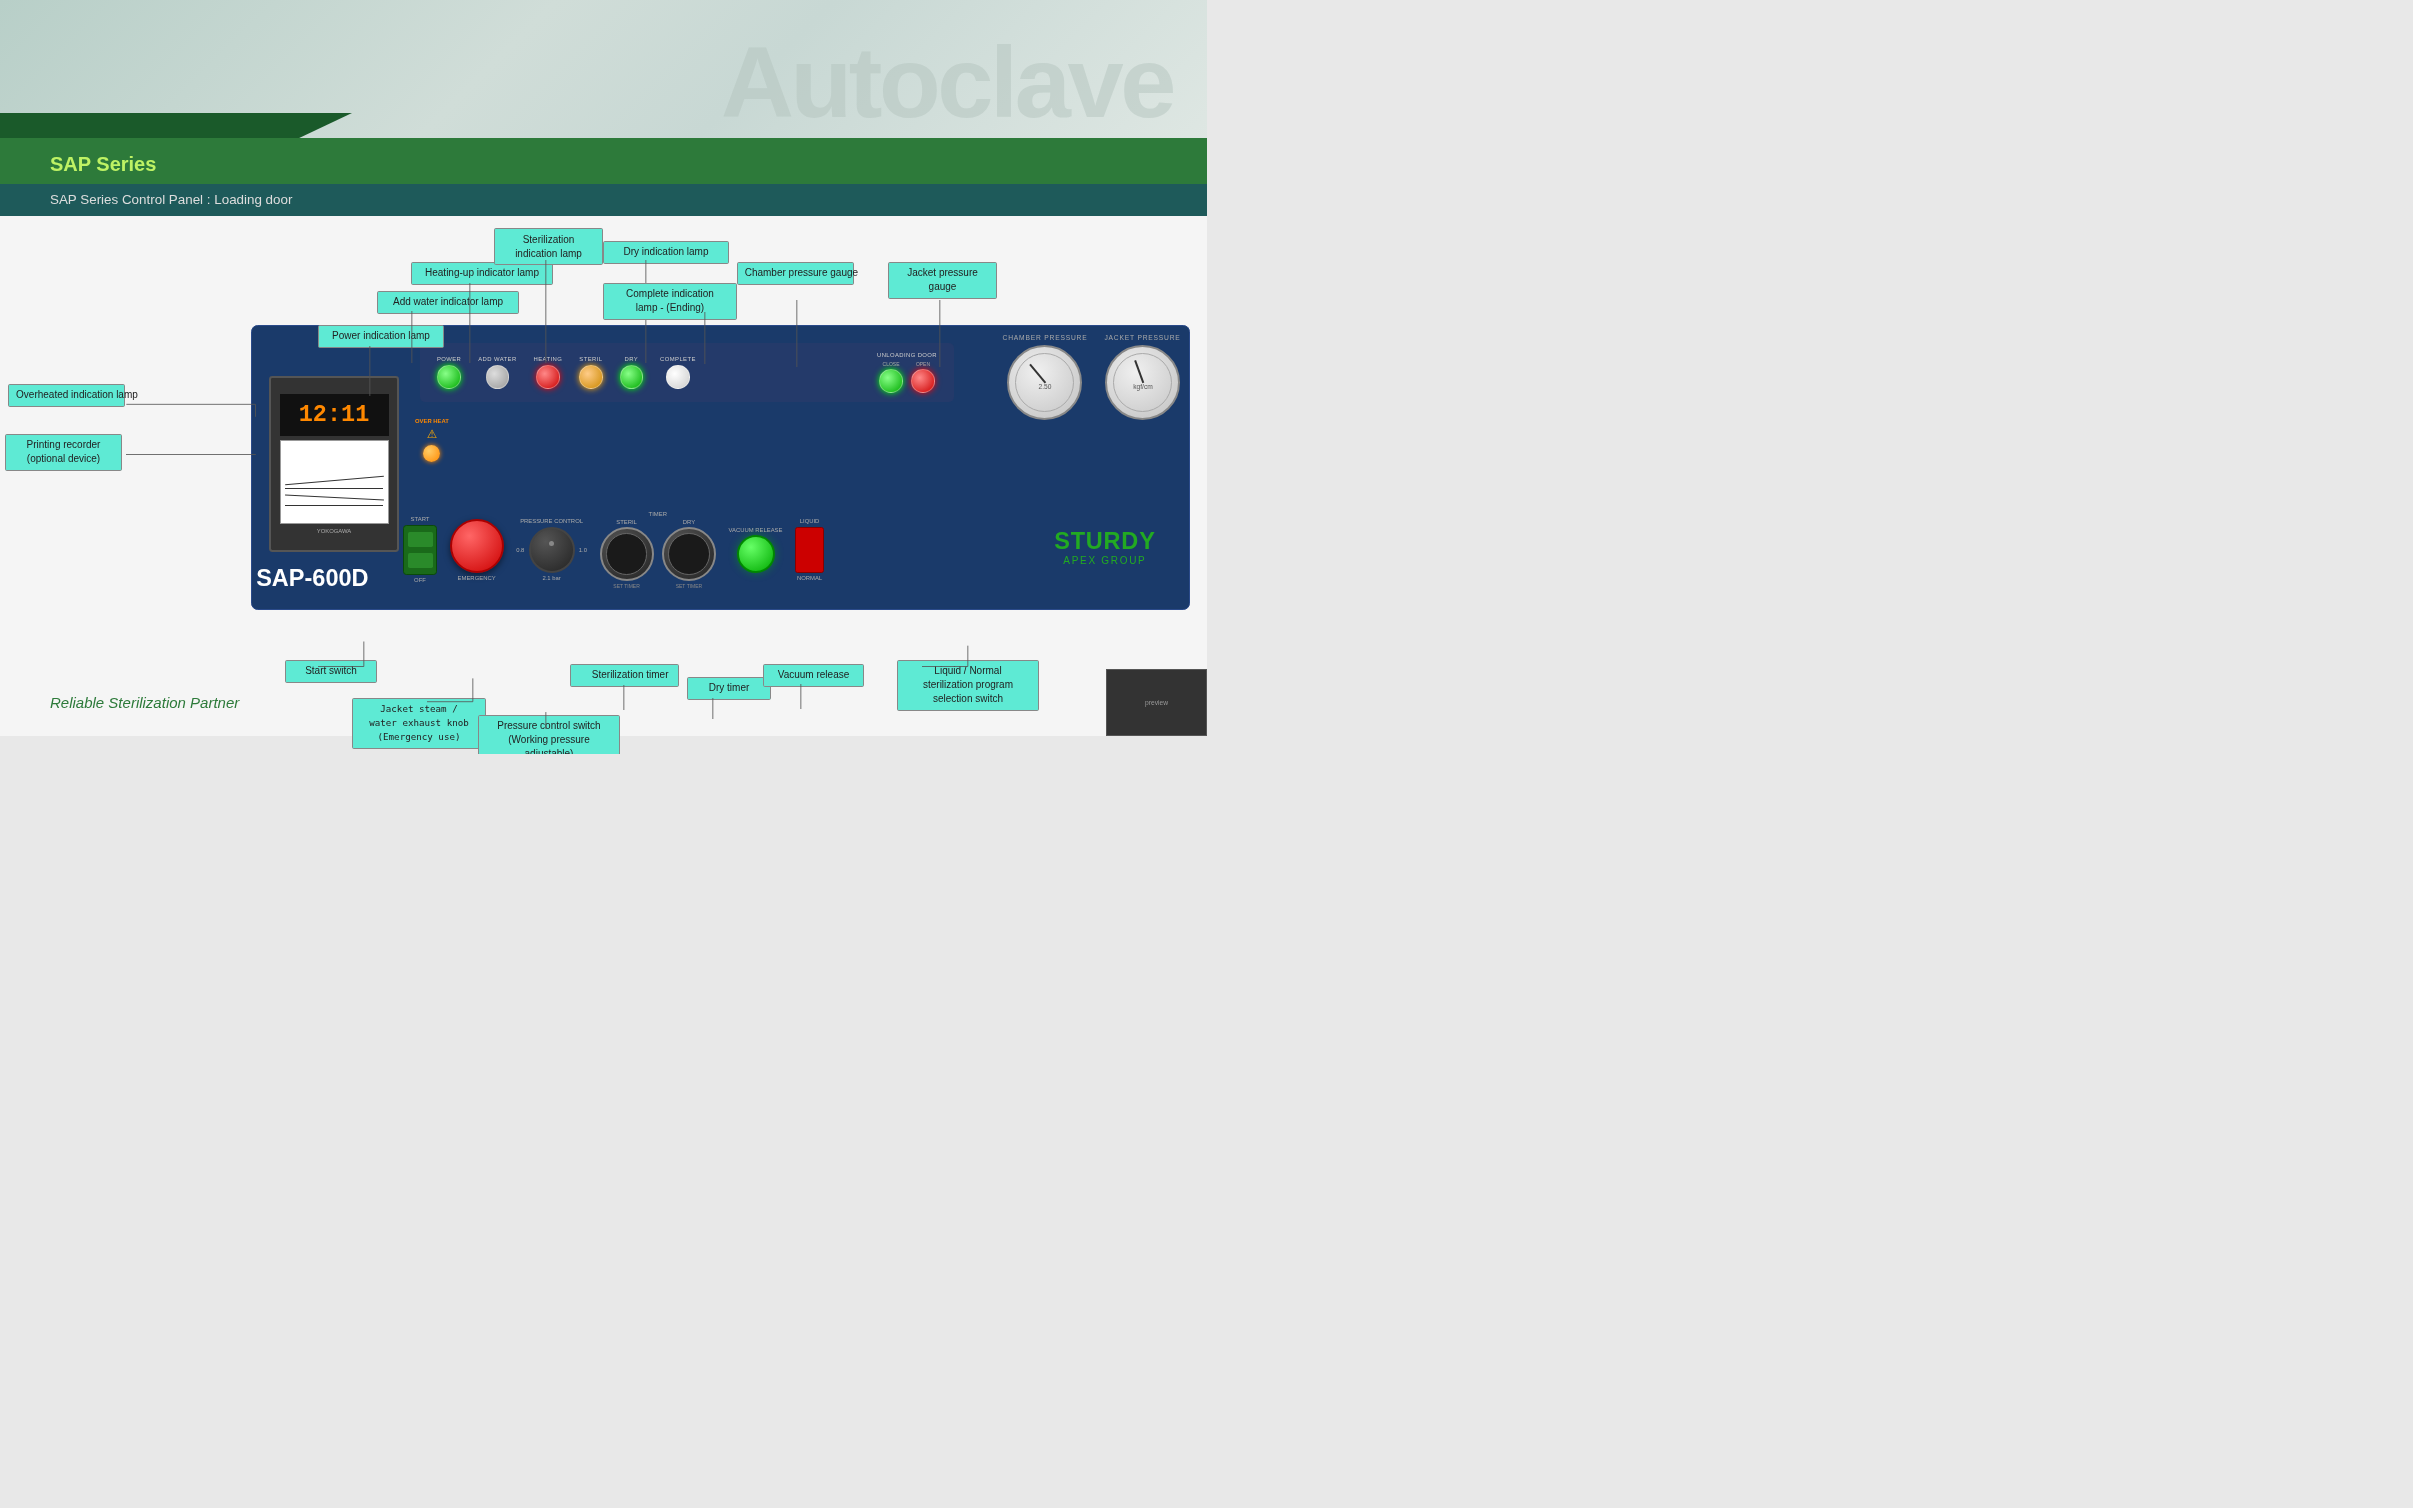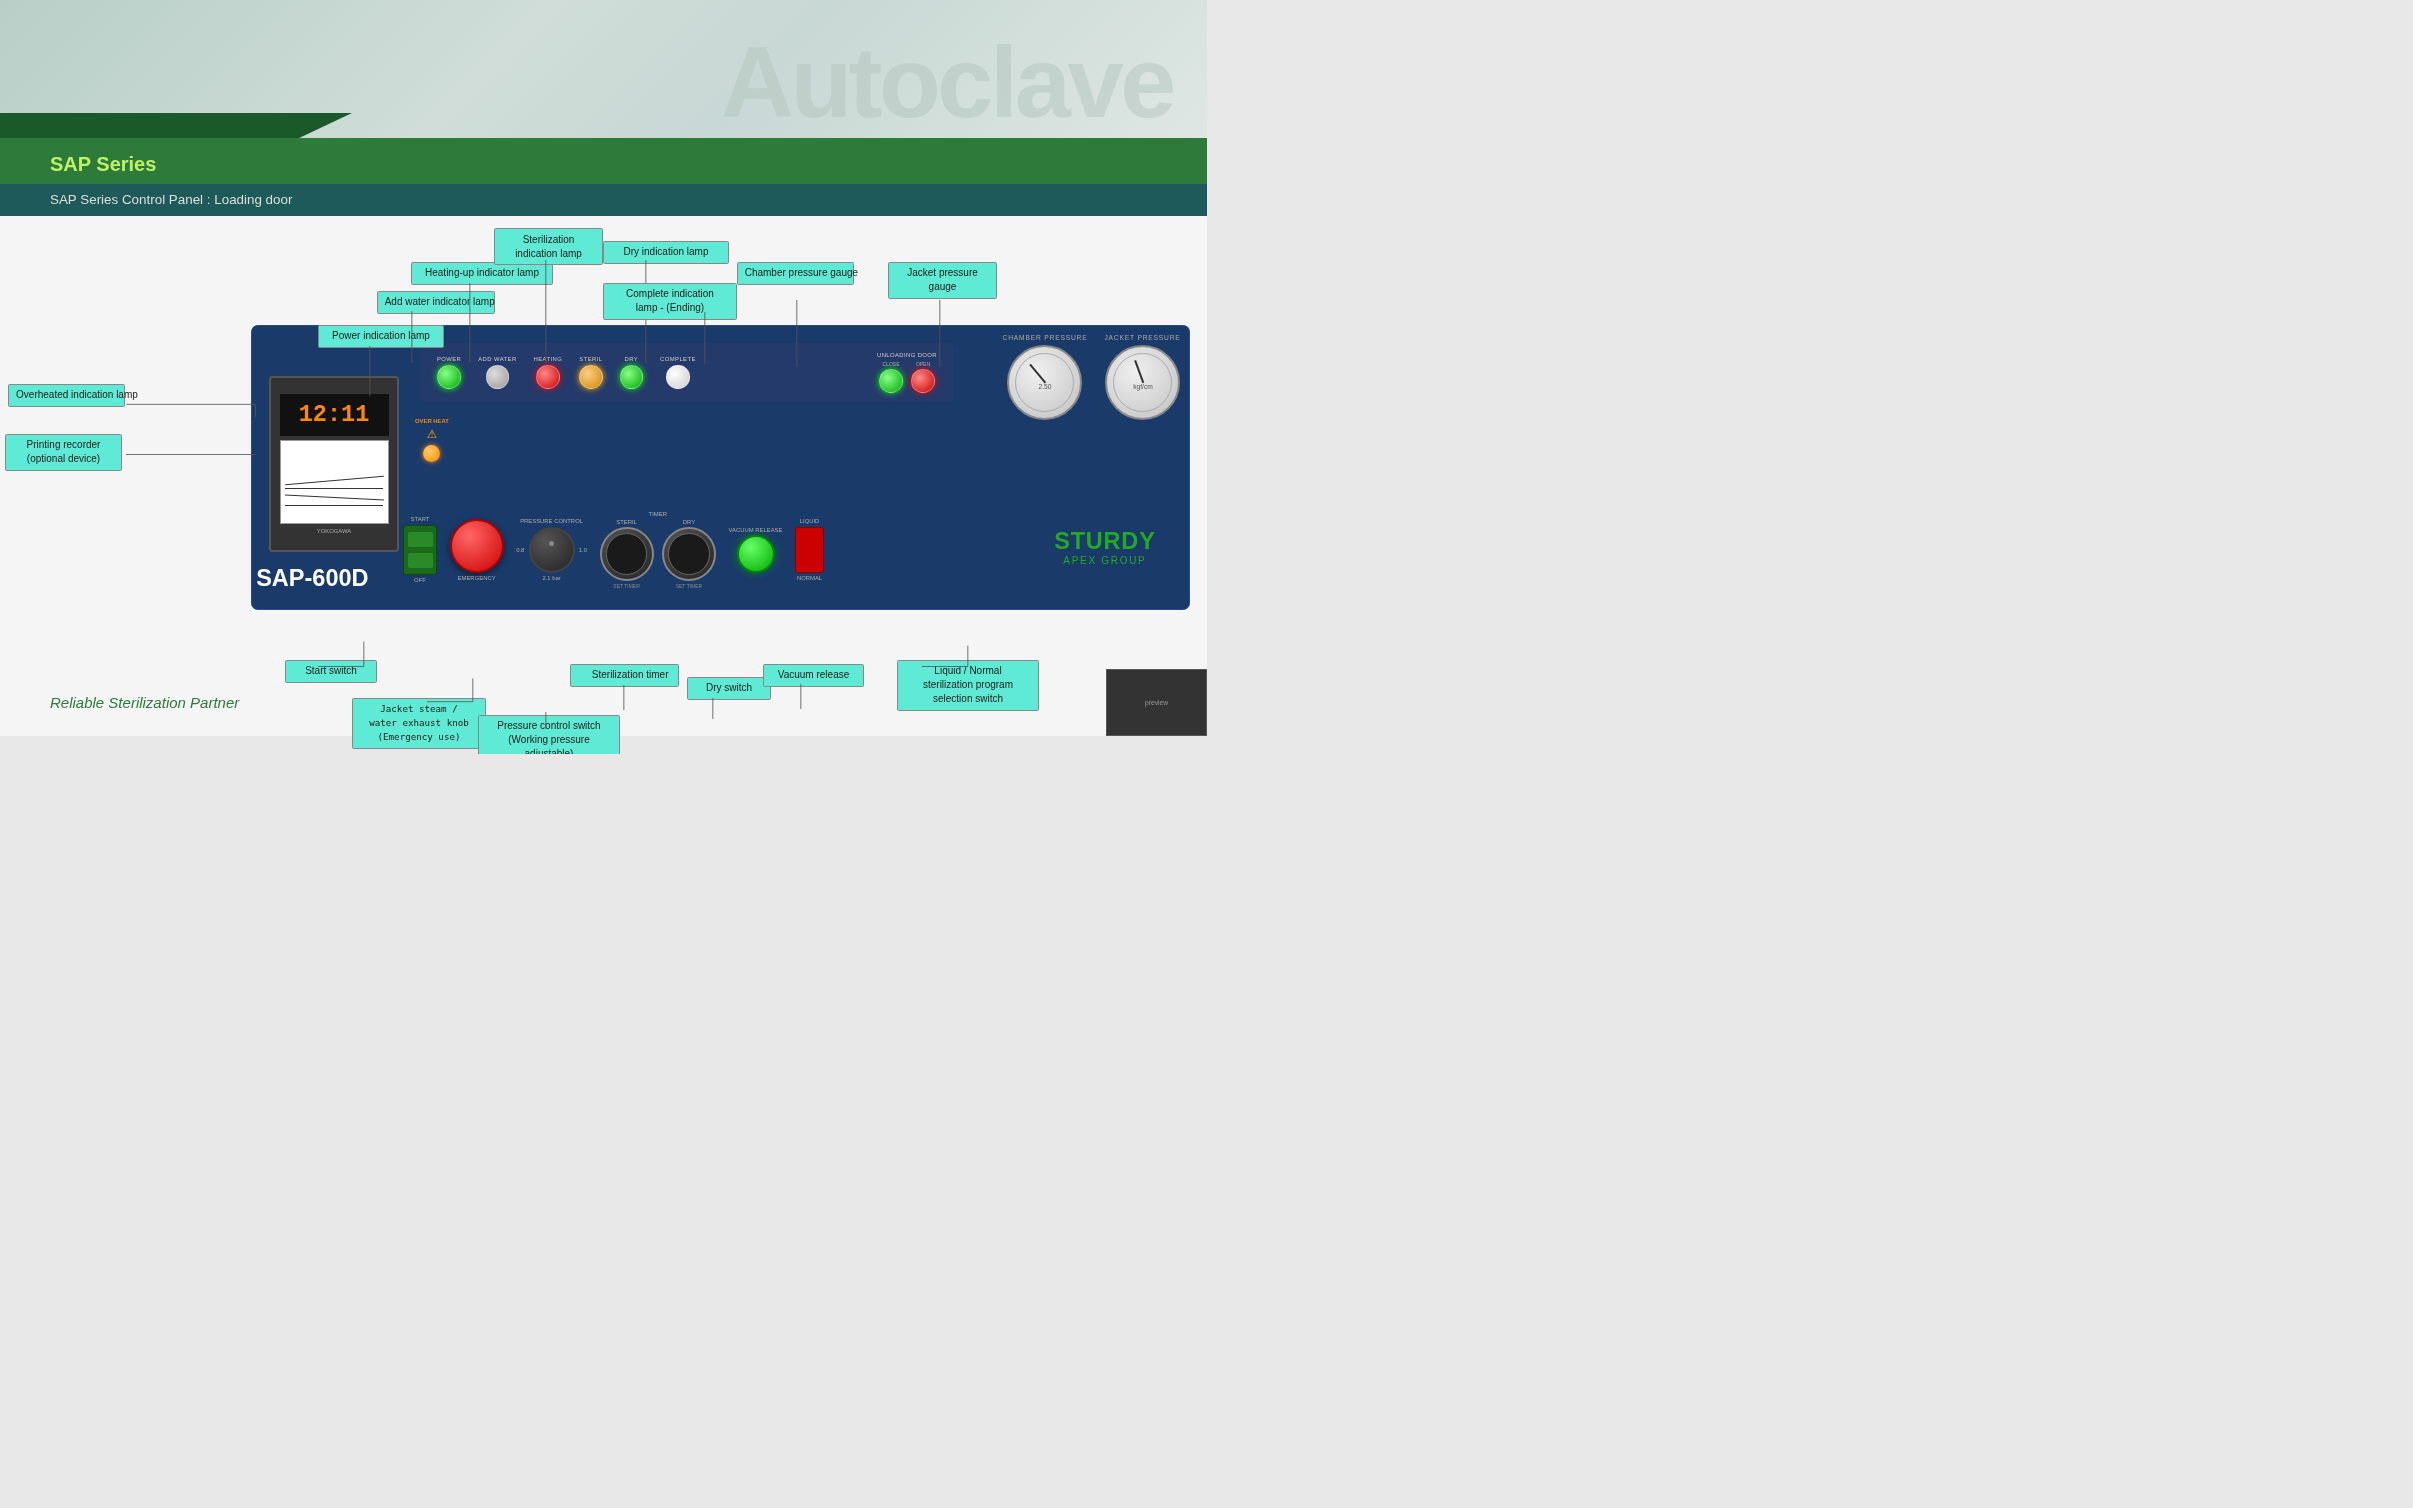--- a/index.html
+++ b/index.html
@@ -614,21 +614,21 @@
     <line x1="0" y1="10" x2="155" y2="10" stroke="#555" stroke-width="1"></line>
   </svg>
 
   <div class="annotation" style="left:318px; top:109px; width:126px;">
     <span>Power indication lamp</span>
   </div>
   <svg style="position:absolute;left:369px;top:130px;width:1.7px;height:50px;overflow:visible;" viewBox="0 0 2 60" width="1.7" height="50">
     <line x1="1" y1="0" x2="1" y2="60" stroke="#555" stroke-width="1"></line>
   </svg>
 
-  <div class="annotation" style="left:377px; top:75px; width:118px;">
+  <div class="annotation" style="left:377px; top:75px; width:142px;">
     <span>Add water indicator lamp</span>
   </div>
   <svg style="position:absolute;left:411px;top:95px;width:1.7px;height:52px;overflow:visible;" viewBox="0 0 2 62" width="1.7" height="52">
     <line x1="1" y1="0" x2="1" y2="62" stroke="#555" stroke-width="1"></line>
   </svg>
 
   <div class="annotation" style="left:411px; top:46px; width:142px;">
     <span>Heating-up indicator lamp</span>
   </div>
   <svg style="position:absolute;left:469px;top:67px;width:1.7px;height:80px;overflow:visible;" viewBox="0 0 2 95" width="1.7" height="80">
@@ -695,21 +695,21 @@
   </svg>
 
   <div class="annotation" style="left:570px; top:448px; width:109px;padding-left:18px;">
     <span>Sterilization timer</span>
   </div>
   <svg style="position:absolute;left:623px;top:469px;width:1.7px;height:25px;overflow:visible;" viewBox="0 0 2 30" width="1.7" height="25">
     <line x1="1" y1="0" x2="1" y2="30" stroke="#555" stroke-width="1"></line>
   </svg>
 
   <div class="annotation" style="left:687px; top:461px; width:84px;">
-    <span>Dry switch</span>
+    <span>Dry timer</span>
   </div>
   <svg style="position:absolute;left:712px;top:482px;width:1.7px;height:21px;overflow:visible;" viewBox="0 0 2 25" width="1.7" height="21">
     <line x1="1" y1="0" x2="1" y2="25" stroke="#555" stroke-width="1"></line>
   </svg>
 
   <div class="annotation" style="left:763px; top:448px; width:101px;">
     <span>Vacuum release</span>
   </div>
   <svg style="position:absolute;left:800px;top:468px;width:1.7px;height:25px;overflow:visible;" viewBox="0 0 2 30" width="1.7" height="25">
     <line x1="1" y1="0" x2="1" y2="30" stroke="#555" stroke-width="1"></line>

